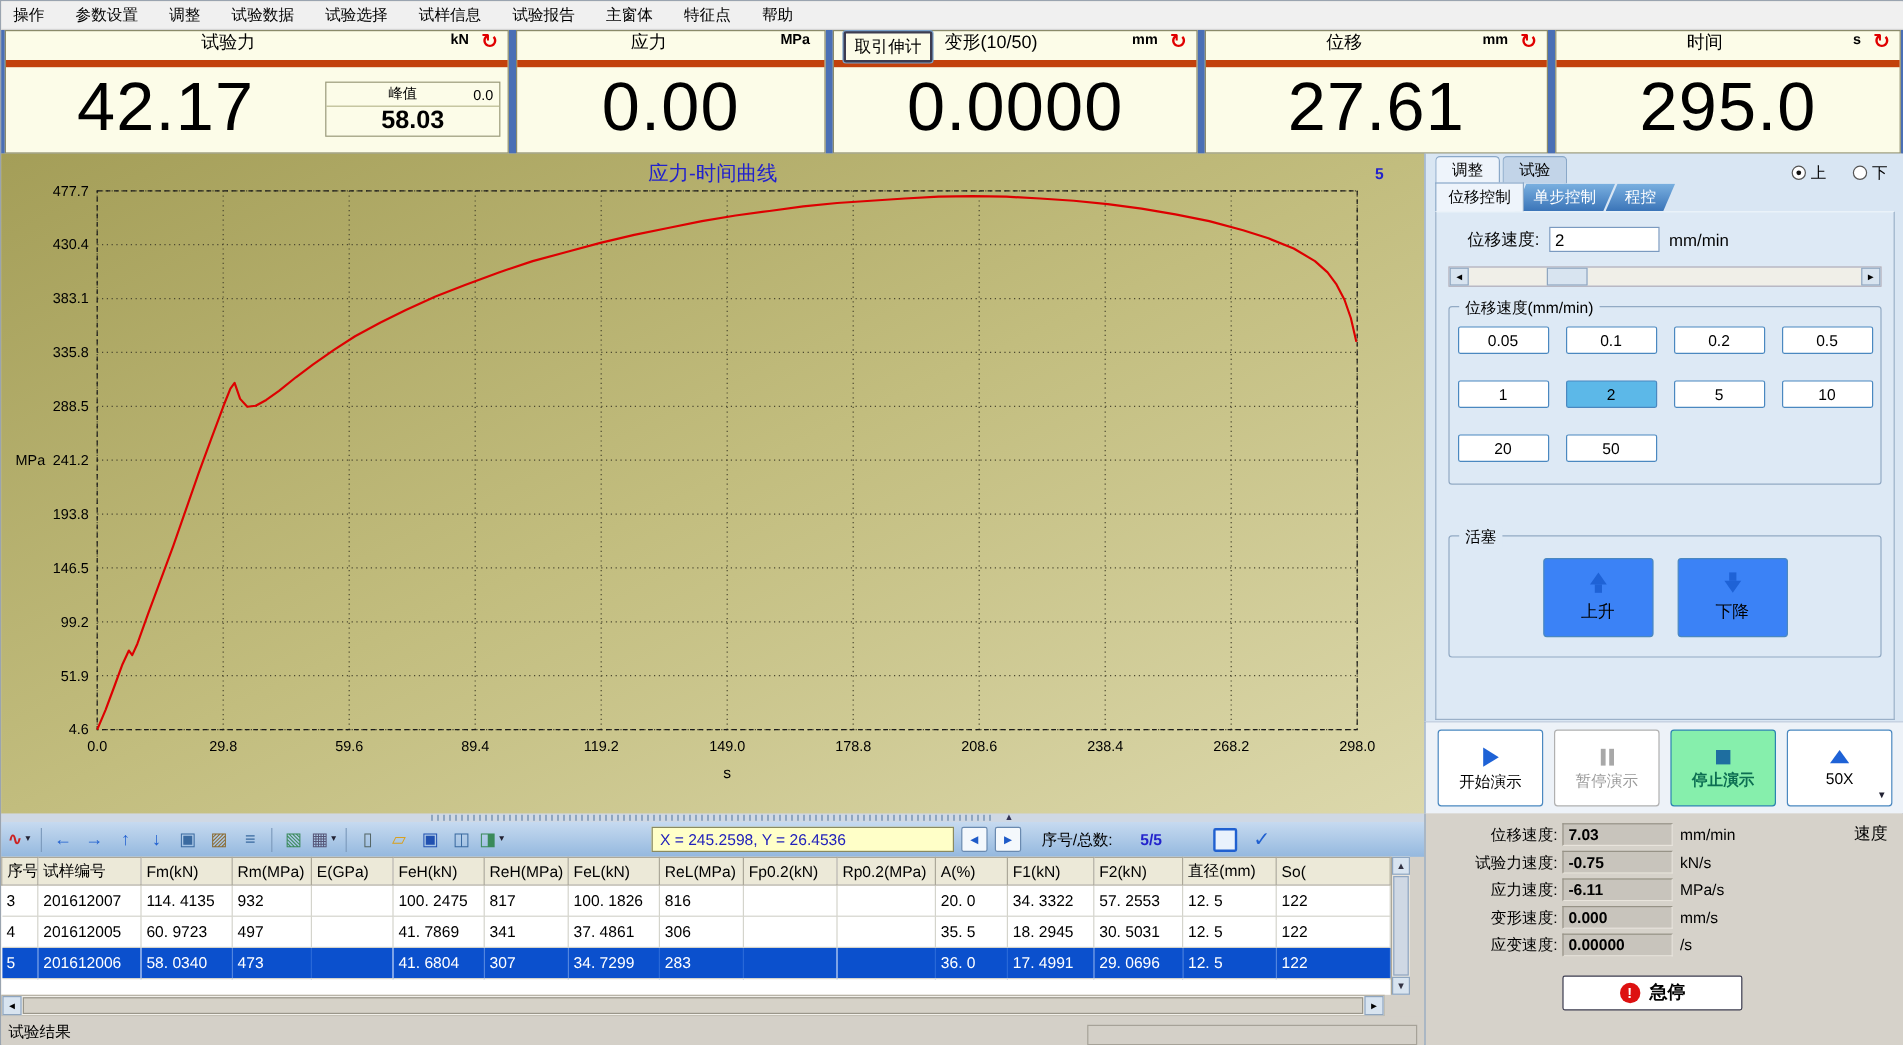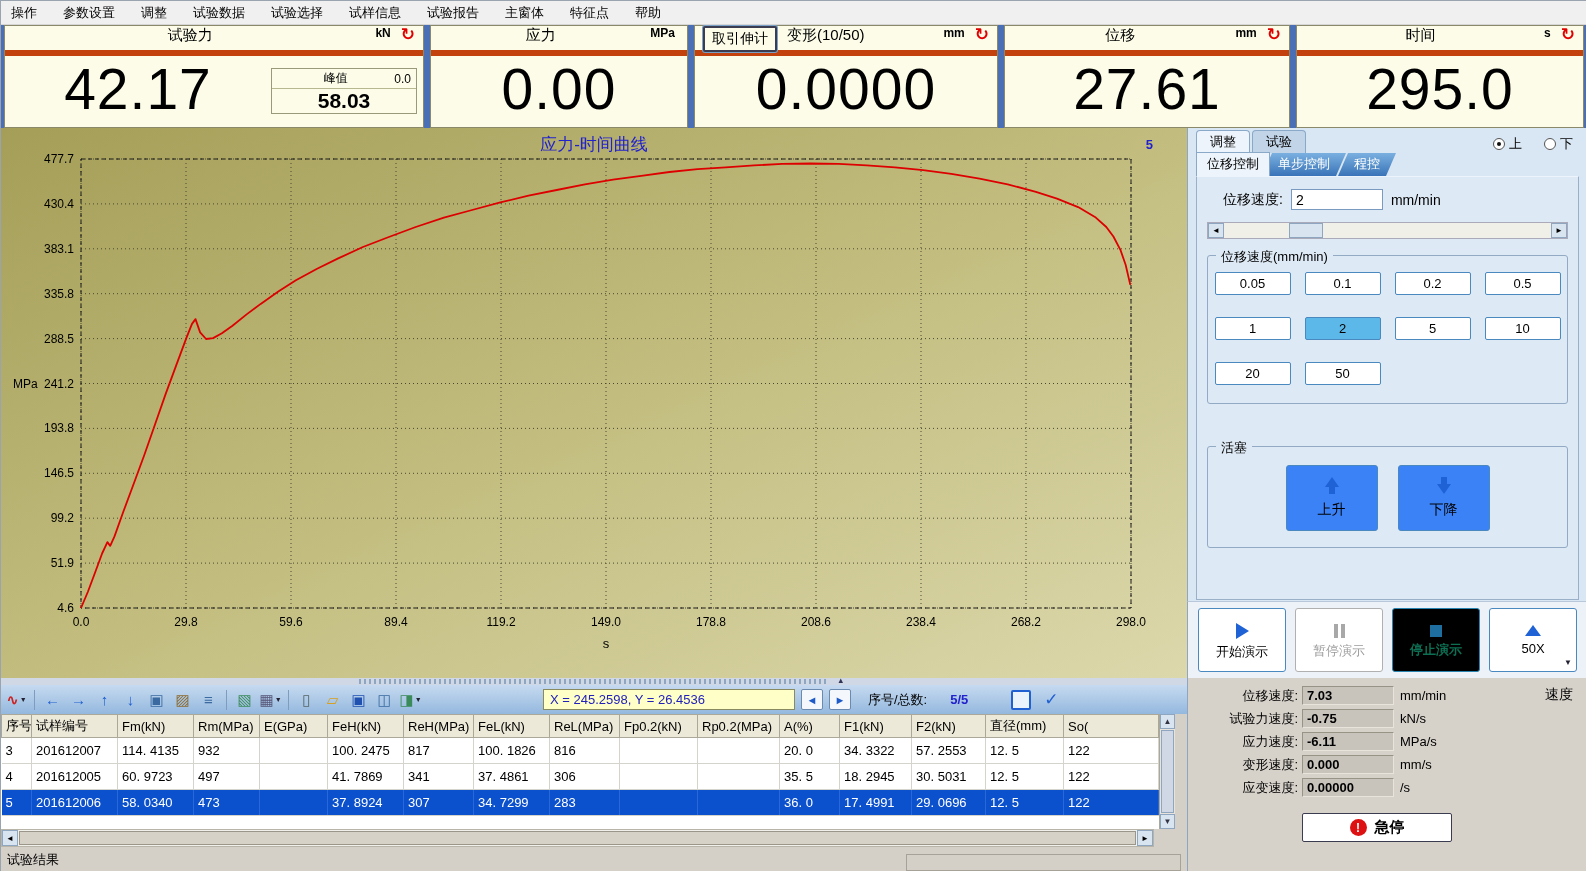--- a/index.html
+++ b/index.html
@@ -102,21 +102,21 @@
 .arrow-ico.up::before{content:"";position:absolute;top:0;left:0;border-left:7px solid transparent;border-right:7px solid transparent;border-bottom:10px solid #1e62d6}
 .arrow-ico.up::after{content:"";position:absolute;top:10px;left:4px;width:6px;height:7px;background:#1e62d6}
 .arrow-ico.down::before{content:"";position:absolute;bottom:0;left:0;border-left:7px solid transparent;border-right:7px solid transparent;border-top:10px solid #1e62d6}
 .arrow-ico.down::after{content:"";position:absolute;top:0;left:4px;width:6px;height:7px;background:#1e62d6}
 .square-ico{display:inline-block;width:13px;height:13px;background:#1e62d6}
 
 
 .demo-strip{height:77px;background:#edf2f8;border-left:1px solid #8fa6c0;border-top:1px solid #b8c8da;display:flex;align-items:center;justify-content:center;gap:9px;padding:0 2px}
 .demo-btn{width:88px;height:64px;background:#fff;border:1px solid #4a88c0;border-radius:3px;display:flex;flex-direction:column;align-items:center;justify-content:center;gap:6px;font-size:13px;font-family:inherit;position:relative;cursor:pointer}
 .demo-btn.disabled{border-color:#b0b0b0;color:#9a9a9a}
-.demo-btn.active{background:#000000;border-color:#2a84b0}
+.demo-btn.active{background:#86efac;border-color:#2a84b0}
 .demo-btn.active .demo-label{color:#0c6e52;font-weight:bold}
 .play-ico{width:0;height:0;border-top:8px solid transparent;border-bottom:8px solid transparent;border-left:13px solid #1e62d6}
 .pause-ico{display:flex;gap:3px}
 .pause-ico b{width:4px;height:14px;background:#a8a8a8}
 .stopdemo-ico{width:12px;height:12px;background:#1e6ea0}
 .x50-ico{width:0;height:0;border-left:8px solid transparent;border-right:8px solid transparent;border-bottom:11px solid #1e62d6}
 .demo-dd{position:absolute;right:4px;bottom:4px;font-size:8px;color:#223}
 .demo-btn .demo-label{line-height:1}
 
 
@@ -404,21 +404,21 @@
             <td>30. 5031</td>
             <td>12. 5</td>
             <td>122</td>
           </tr>
           <tr class="sel">
             <td>5</td>
             <td>201612006</td>
             <td>58. 0340</td>
             <td>473</td>
             <td></td>
-            <td>37. 8924</td>
+            <td>41. 6804</td>
             <td>307</td>
             <td>34. 7299</td>
             <td>283</td>
             <td></td>
             <td></td>
             <td>36. 0</td>
             <td>17. 4991</td>
             <td>29. 0696</td>
             <td>12. 5</td>
             <td>122</td>

